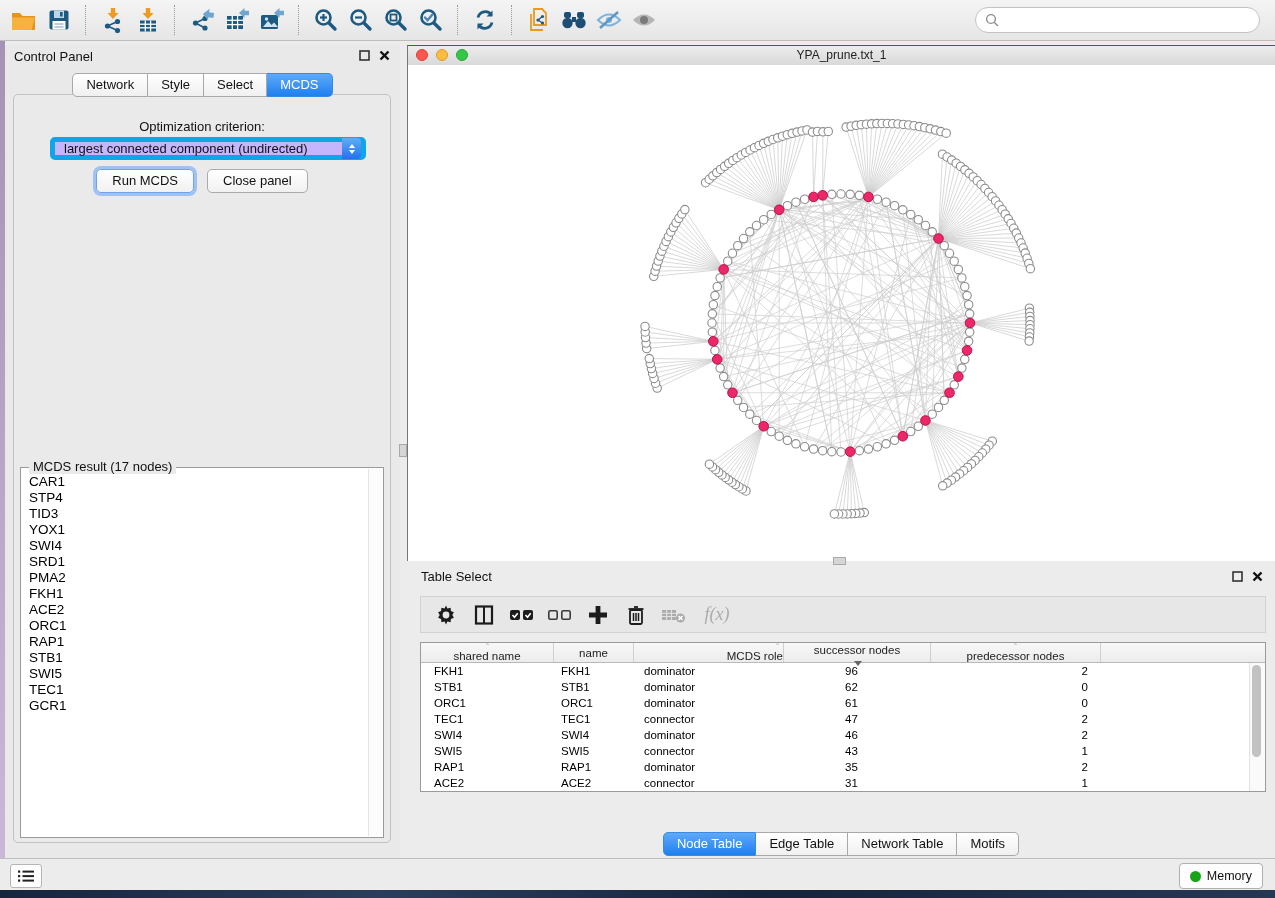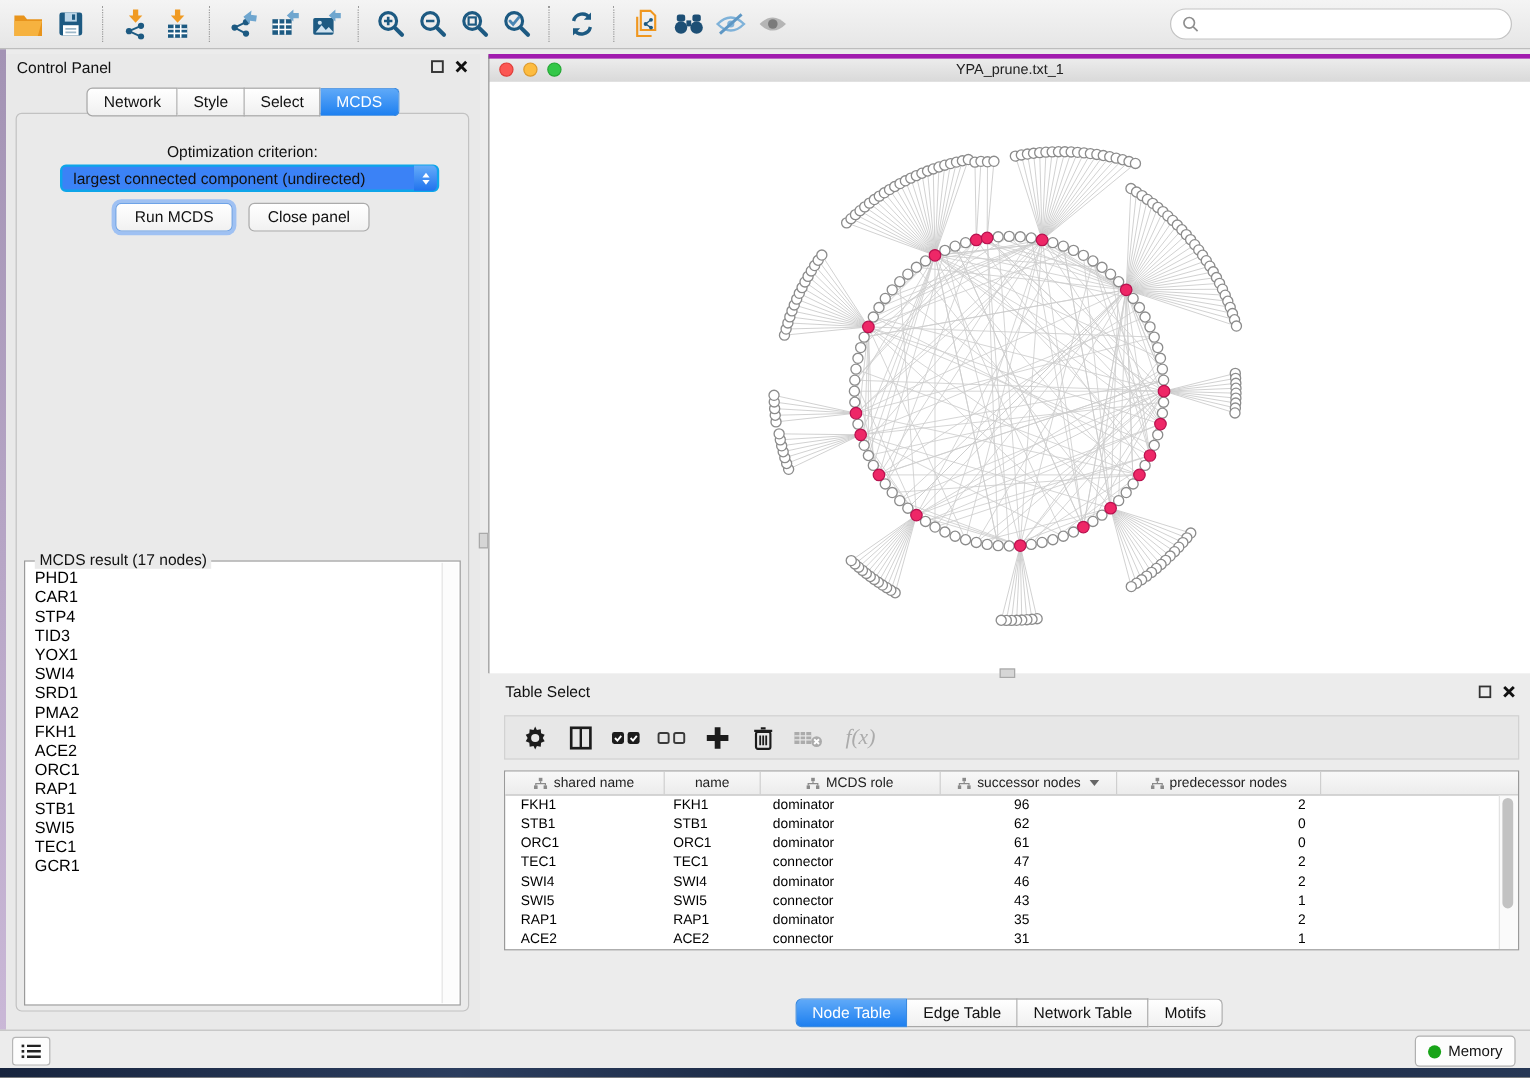--- a/index.html
+++ b/index.html
@@ -17,55 +17,55 @@
   .cp-header{position:relative;height:24px;}
   .cp-title{position:absolute;left:9px;top:4px;font-size:13px;color:#111;}
   .panel-icons{position:absolute;right:10px;top:5px;display:flex;gap:9px;align-items:center;}
   .cp-tabs{position:absolute;left:0;top:28px;width:100%;display:flex;justify-content:center;z-index:2;}
   .cp-tabs .tab, .tp-tabs .tab{font-size:13px;color:#111;background:linear-gradient(#ffffff,#f0f0f0);border:1px solid #a8a8a8;border-left:none;padding:3px 13px 4px;cursor:default;}
   .cp-tabs .tab:first-child,.tp-tabs .tab:first-child{border-left:1px solid #a8a8a8;border-radius:5px 0 0 5px;}
   .cp-tabs .tab:last-child,.tp-tabs .tab:last-child{border-radius:0 5px 5px 0;}
   .cp-tabs .tab.selected,.tp-tabs .tab.selected{background:linear-gradient(#5fa9f8,#1e80f0);color:#fff;border-color:#3a8ae0;}
   .cp-body{position:absolute;left:8px;right:9px;top:49px;bottom:15px;background:#eaeaea;border:1px solid #c2c2c2;border-radius:5px;}
   .opt-label{position:absolute;left:0;width:100%;top:24px;text-align:center;font-size:13px;color:#111;}
-  .combo{position:absolute;left:36px;top:42px;width:316px;height:23px;background:#3b82f6;border:2px solid #0ea5e9;border-radius:5px;display:flex;align-items:center;box-sizing:border-box;}
+  .combo{position:absolute;left:36px;top:42px;width:316px;height:23px;background:#c4b5fd;border:5px solid #0ea5e9;border-radius:5px;display:flex;align-items:center;box-sizing:border-box;}
   .combo-text{font-size:13px;color:#111;padding-left:9px;flex:1;white-space:nowrap;overflow:hidden;}
   .combo-step{width:19px;height:21px;border-radius:0 4px 4px 0;background:linear-gradient(#64abf9,#2173ee);display:flex;flex-direction:column;align-items:center;justify-content:center;gap:2px;}
   .arr-up{width:0;height:0;border-left:3.5px solid transparent;border-right:3.5px solid transparent;border-bottom:4.5px solid #fff;}
   .arr-dn{width:0;height:0;border-left:3.5px solid transparent;border-right:3.5px solid transparent;border-top:4.5px solid #fff;}
   .btn-row{position:absolute;left:0;top:74px;width:100%;display:flex;justify-content:center;gap:13px;}
   .push-btn{font-size:13px;color:#111;background:linear-gradient(#ffffff,#f1f1f1);border:1px solid #ababab;border-radius:5px;padding:3px 15px 4px;}
   .push-btn.focused{box-shadow:0 0 0 3px rgba(97,158,249,.55);border-color:#6ea3e8;}
   .mcds-box{position:absolute;left:6px;right:6px;top:372px;bottom:4px;background:#fff;border:1px solid #9a9a9a;}
   .mcds-legend{position:absolute;left:8px;top:-9px;background:#eaeaea;padding:0 4px;font-size:13px;color:#111;}
   .mcds-list{position:absolute;left:0;top:6px;bottom:2px;right:14px;overflow:hidden;padding-left:8px;font-size:13.5px;color:#000;line-height:16px;}
   .mcds-scroll{position:absolute;right:1px;top:1px;bottom:1px;width:13px;background:#fcfcfc;border-left:1px solid #e4e4e4;}
   
-  .net-panel{position:absolute;left:407px;top:45px;width:868px;height:516px;border-left:1px solid #777;border-top:4px solid #a21caf;box-sizing:border-box;background:#fff;}
+  .net-panel{position:absolute;left:407px;top:45px;width:868px;height:516px;border-left:1px solid #777;border-top:1px solid #a21caf;box-sizing:border-box;background:#fff;}
   .net-titlebar{position:relative;height:19px;background:linear-gradient(#ececec,#d9d9d9);border-bottom:1px solid #a6a6a6;}
   .lights{position:absolute;left:8px;top:3px;display:flex;gap:8px;}
   .light{width:12px;height:12px;border-radius:50%;box-sizing:border-box;}
   .light.red{background:#fc5753;border:1px solid #df3e39;}
   .light.yellow{background:#fdbc40;border:1px solid #de9b2d;}
   .light.green{background:#33c748;border:1px solid #24a835;}
   .net-title{text-align:center;font-size:12px;color:#222;line-height:18px;}
   .net-canvas{position:absolute;left:0;top:19px;right:0;bottom:0;background:#fff;}
   
   .table-panel{position:absolute;left:407px;top:562px;width:868px;height:296px;background:#ececec;}
   .tp-title{position:absolute;left:14px;top:7px;font-size:13px;color:#111;}
   .tp-toolbar{position:absolute;left:13px;right:9px;top:34px;height:37px;background:#e7e7e7;border:1px solid #d2d2d2;display:flex;align-items:center;gap:5px;padding-left:8px;box-sizing:border-box;}
   .tpt-btn{width:33px;height:30px;display:flex;align-items:center;justify-content:center;}
   .table-wrap{position:absolute;left:13px;right:9px;top:80px;bottom:66px;background:#fff;border:1px solid #9a9a9a;overflow:hidden;}
   .thead{display:flex;height:19px;background:linear-gradient(#f8f8f8,#ececec);border-bottom:1px solid #b9b9b9;}
-  .th{display:flex;align-items:center;justify-content:center;gap:5px;font-size:11.5px;color:#222;border-right:1px solid #cfcfcf;box-sizing:border-box;height:100%;}
+  .th{display:flex;align-items:center;justify-content:center;gap:5px;font-size:11.5px;color:#222;border-right:1px solid #cfcfcf;box-sizing:border-box;height:100%;flex-direction:column;}
   .tr{display:flex;height:16px;align-items:center;}
   .td{font-size:11.5px;color:#000;box-sizing:border-box;white-space:nowrap;overflow:hidden;}
   .c0{width:133px;padding-left:13px;}
   .c1{width:80px;padding-left:7px;}
-  .c2{width:150px;padding-left:10px;}
+  .c2{width:150px;padding-left:10px;align-items:flex-end;}
   .c3{width:147px;text-align:center;padding-right:12px;}
   .c4{width:170px;text-align:right;padding-right:13px;}
   .th.c0,.th.c1,.th.c2,.th.c3,.th.c4{padding:0;text-align:center;}
   .sort-chev{width:0;height:0;border-left:4px solid transparent;border-right:4px solid transparent;border-top:5px solid #666;margin-left:2px;}
   .v-scroll{position:absolute;right:0;top:20px;bottom:0;width:15px;background:#fafafa;border-left:1px solid #e2e2e2;}
   .v-thumb{position:absolute;left:2px;top:2px;width:9px;height:92px;background:#c2c2c2;border-radius:5px;}
   .tp-tabs{position:absolute;left:0;top:270px;width:100%;display:flex;justify-content:center;}
   
   .status-bar{position:absolute;left:0;top:858px;width:1275px;height:32px;background:#ececec;border-top:1px solid #bfbfbf;box-sizing:border-box;}
   .list-btn{position:absolute;left:10px;top:5px;width:30px;height:22px;background:#fdfdfd;border:1px solid #b5b5b5;border-radius:3px;display:flex;align-items:center;justify-content:center;}
@@ -260,21 +260,20 @@
             <span class="arr-dn"></span>
           </span>
       </div>
       <div class="btn-row">
         <button class="push-btn focused">Run MCDS</button>
         <button class="push-btn">Close panel</button>
       </div>
       <div class="mcds-box">
         <span class="mcds-legend">MCDS result (17 nodes)</span>
         <div class="mcds-list" id="mcds-list">
-            <div>PHD1</div>
             <div>CAR1</div>
             <div>STP4</div>
             <div>TID3</div>
             <div>YOX1</div>
             <div>SWI4</div>
             <div>SRD1</div>
             <div>PMA2</div>
             <div>FKH1</div>
             <div>ACE2</div>
             <div>ORC1</div>

